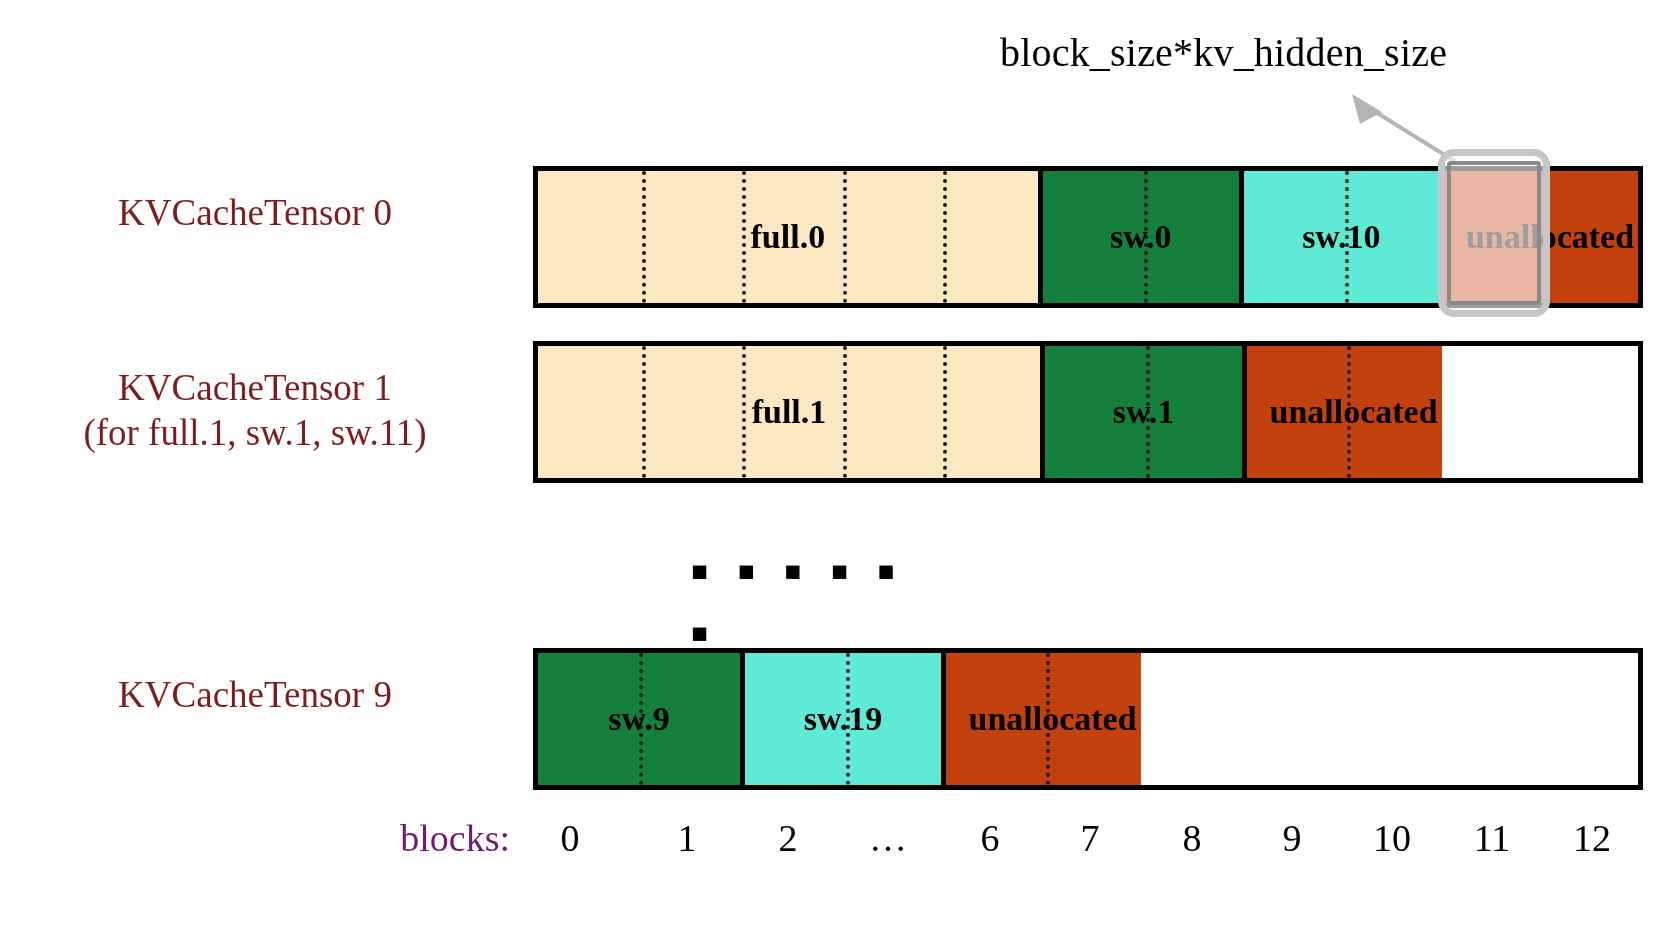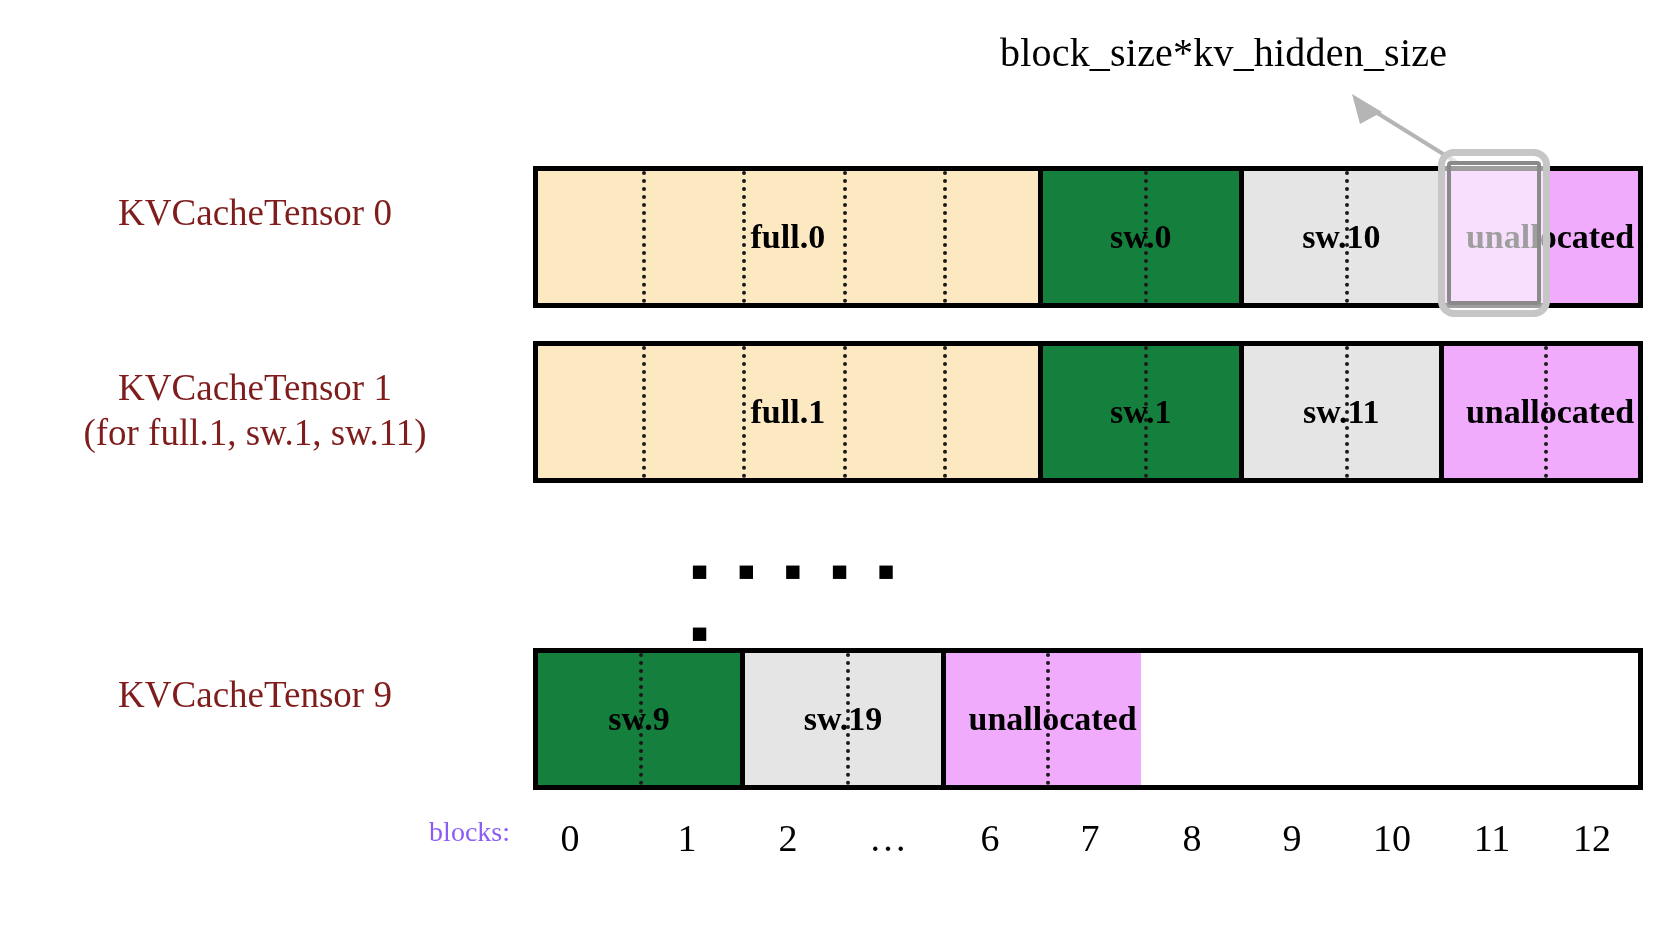--- a/index.html
+++ b/index.html
@@ -97,22 +97,22 @@
     top: 0;
     bottom: 0;
     width: 0;
     border-left: 4px dotted #1a1a1a;
     z-index: 1;
   }
 
   
   .seg-full  { width: 502px; }
   .seg-sw-a  { width: 202px; background: #15803d; }
-  .seg-sw-b  { width: 201px; background: #e5e5e5; font-family: Liberation Serif, serif; }
-  .seg-unalloc { width: 200px; background: #f0abfc; }
+  .seg-sw-b  { width: 201px; background: #5eead4; font-family: Liberation Serif, serif; }
+  .seg-unalloc { width: 200px; background: #c2410c; }
   .seg-full { background: #fce9c2; }
 
   
   .highlight {
     position: absolute;
     left: 1438px;
     top: 133px;
     width: 112px;
     height: 168px;
     border: 7px solid #c6c6c6;
@@ -144,22 +144,22 @@
     text-align: left;
   }
 
   
   .axis-title {
     position: absolute;
     left: 330px;
     top: 800px;
     width: 180px;
     text-align: right;
-    font-size: 28px;
-    color: #8b5cf6;
+    font-size: 38px;
+    color: #701a75;
     font-family: Liberation Serif, serif;
   }
   .axis-tick {
     position: absolute;
     top: 800px;
     width: 80px;
     margin-left: -40px;
     text-align: center;
     font-size: 38px;
     color: #000;
@@ -210,24 +210,20 @@
         <div class="seg seg-full">
           <div class="dots" style="left: 104px;"></div>
           <div class="dots" style="left: 204px;"></div>
           <div class="dots" style="left: 305px;"></div>
           <div class="dots" style="left: 405px;"></div>
           <div class="seg-label">full.1</div>
         </div>
         <div class="seg seg-sw-a">
           <div class="dots" style="left: 101px;"></div>
           <div class="seg-label">sw.1</div>
-        </div>
-        <div class="seg seg-sw-b">
-          <div class="dots" style="left: 101px;"></div>
-          <div class="seg-label">sw.11</div>
         </div>
         <div class="seg seg-unalloc">
           <div class="dots" style="left: 100px;"></div>
           <div class="seg-label" style="width: 150px;">unallocated</div>
         </div>
       </div>
       <div class="row-label" style="top: 656px;">
         <span class="l1">KVCacheTensor 9</span>
       </div>
       <div class="bar" style="top: 632px;">

